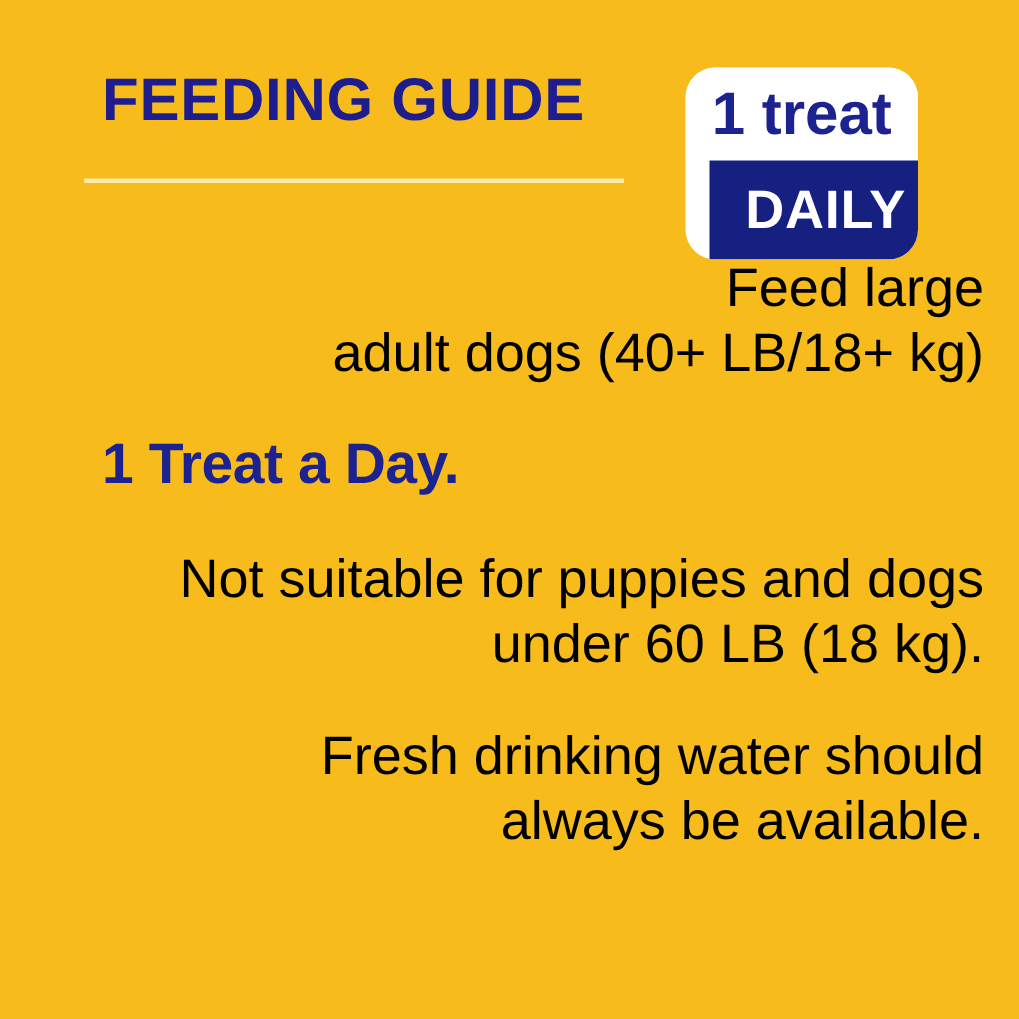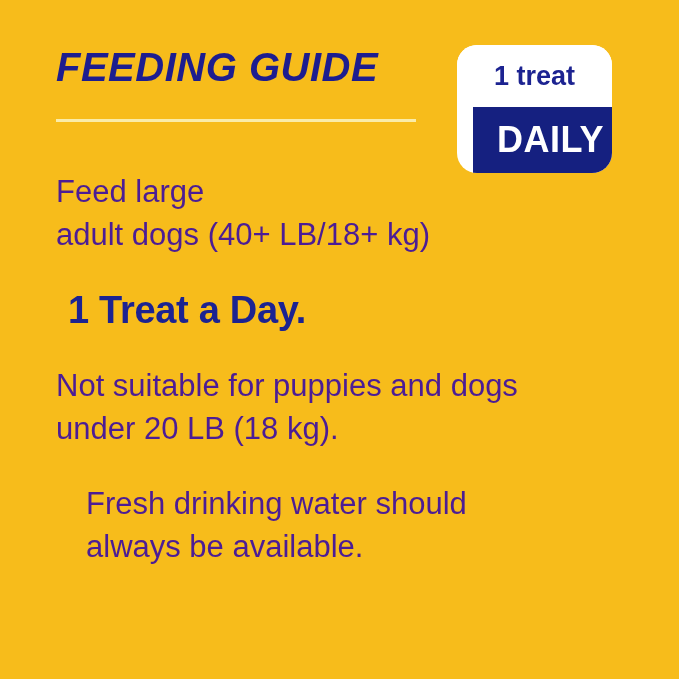--- a/index.html
+++ b/index.html
@@ -24,29 +24,28 @@
   
   #header-row {
     position: absolute;
     left: 0;
     top: 0;
     width: 679px;
     height: 180px;
   }
   #page-title {
     position: absolute;
-    left: 56px;
+    left: 68px;
     top: 47px;
     font-size: 40px;
     font-weight: bold;
     letter-spacing: 0.5px;
     color: #1D1D8F;
     line-height: 1;
     white-space: nowrap;
-    font-style: italic;
   }
   #title-divider {
     position: absolute;
     left: 56px;
     top: 119px;
     width: 360px;
     height: 3px;
     background: #FAECA8;
   }
 
@@ -66,21 +65,21 @@
     left: 0;
     top: 0;
     width: 100%;
     height: 62px;
     background: #FFFFFF;
     display: flex;
     align-items: center;
     justify-content: center;
   }
   #badge-top-label {
-    font-size: 27px;
+    font-size: 40px;
     font-weight: bold;
     color: #1C2391;
     line-height: 1;
     white-space: nowrap;
   }
   #badge-bottom {
     position: absolute;
     left: 16px;
     top: 62px;
     width: 100%;
@@ -100,25 +99,26 @@
   }
 
   
   #body-content {
     position: absolute;
     left: 56px;
     top: 170px;
     width: 600px;
   }
   .body-para {
-    color: #4c1d95;
-    font-size: 31px;
+    color: #000000;
+    font-size: 36px;
     line-height: 43px;
     margin: 0 0 32px 0;
     white-space: pre-line;
+    text-align: right;
   }
   .body-para:last-child {
     margin-bottom: 0;
     margin-left: 30px;
   }
   #feeding-heading {
     color: #1C2391;
     font-size: 38px;
     font-weight: bold;
     line-height: 44px;
@@ -144,18 +144,18 @@
         <span id="badge-bottom-label">DAILY</span>
       </div>
     </div>
   </div>
 
   <div id="body-content">
     <p class="body-para">Feed large
 adult dogs (40+ LB/18+ kg)</p>
     <p id="feeding-heading">1 Treat a Day.</p>
     <p class="body-para">Not suitable for puppies and dogs
-under 20 LB (18 kg).</p>
+under 60 LB (18 kg).</p>
     <p class="body-para">Fresh drinking water should
 always be available.</p>
   </div>
 
 </div>
 
 </body></html>

